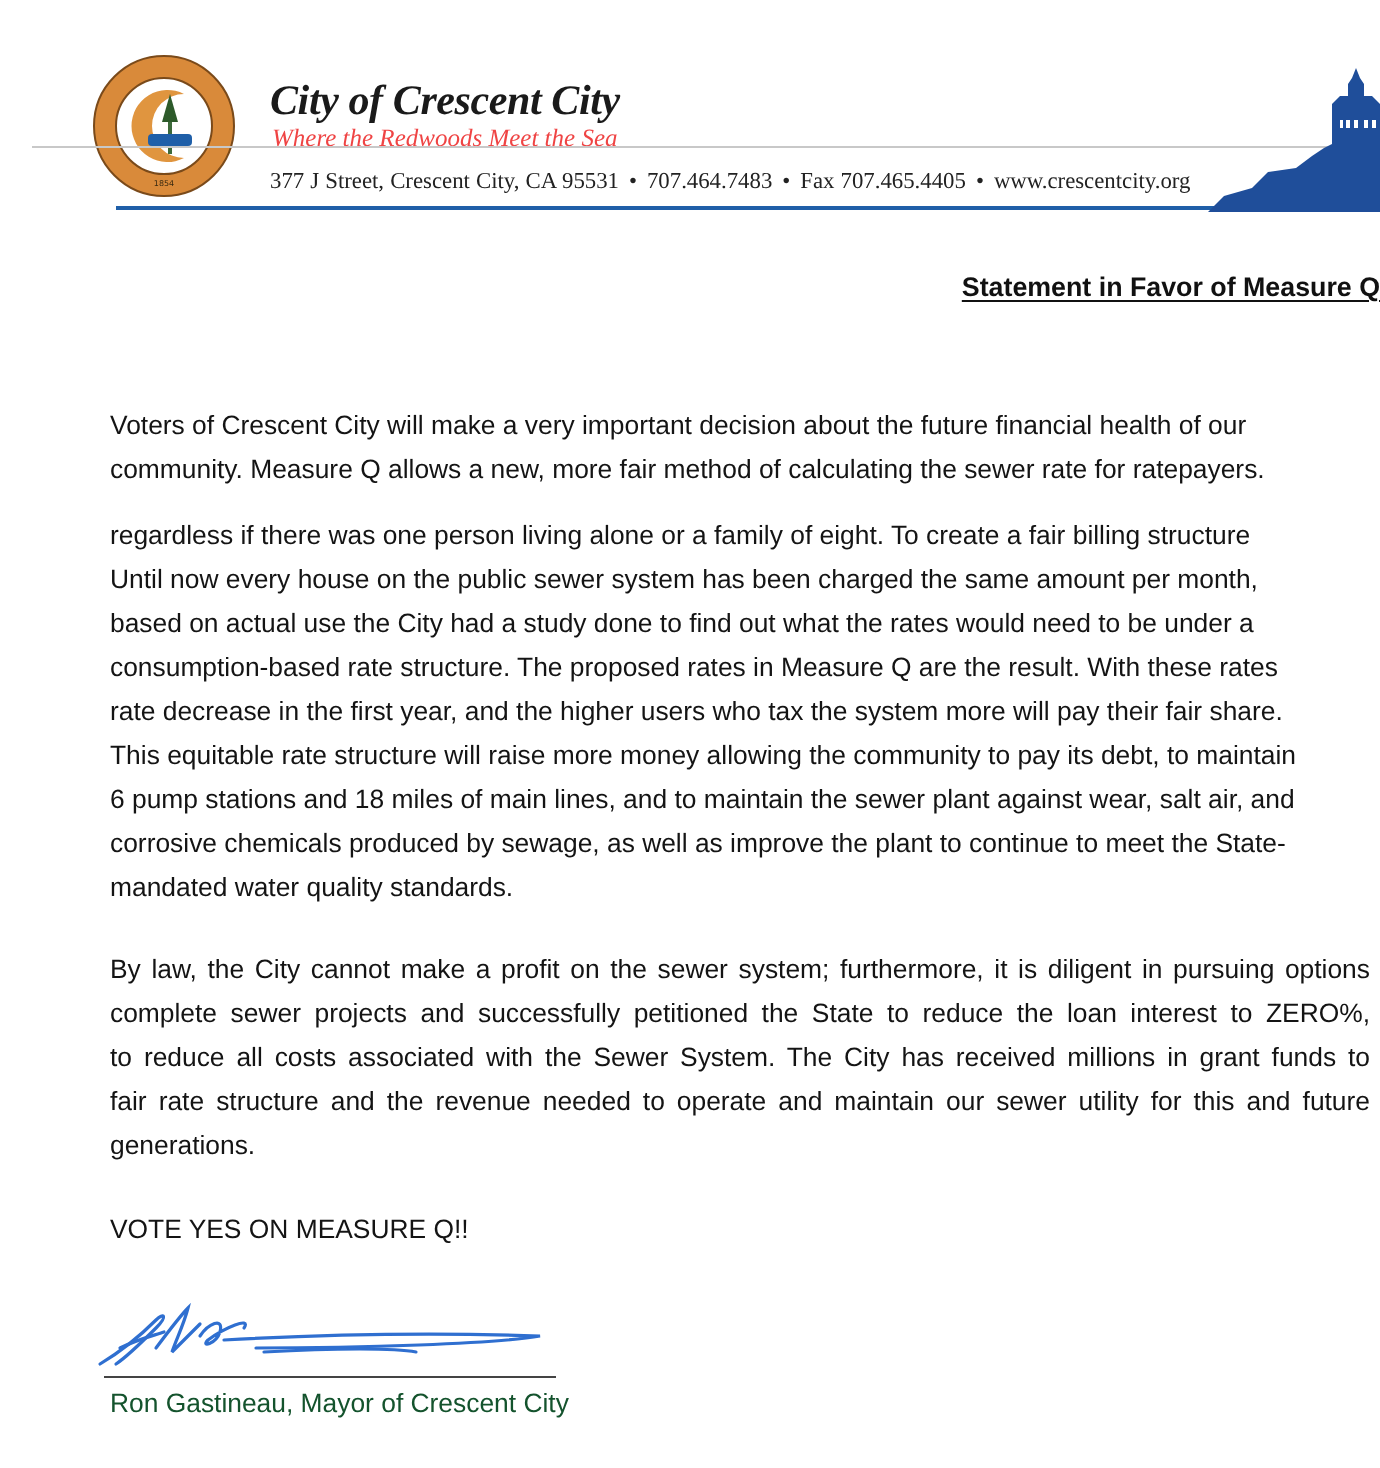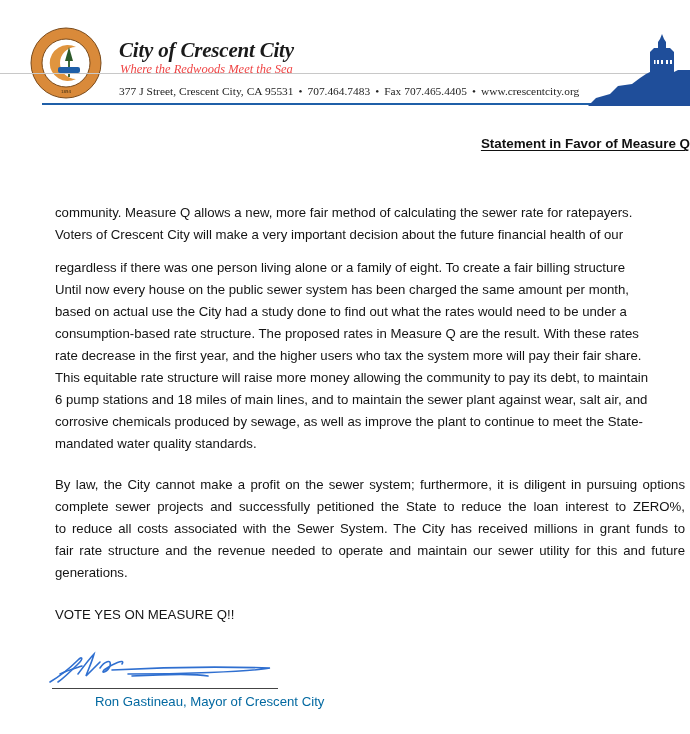--- a/index.html
+++ b/index.html
@@ -1,38 +1,38 @@
 <!DOCTYPE html>
 <html><head>
 <meta charset="utf-8">
 <style>
   html, body { margin: 0; padding: 0; background: #ffffff; }
   body { width: 690px; height: 734px; position: relative; overflow: hidden; color: #111; }
-  .letterhead { position: absolute; left: 0; top: 0; width: 612px; height: 110px; }
+  .letterhead { position: absolute; left: 16px; top: 0; width: 612px; height: 110px; }
   .seal { position: absolute; left: 30px; top: 27px; width: 72px; height: 72px; }
   .city-name { position: absolute; left: 119px; top: 38px; font-family: "Liberation Serif", serif; font-style: italic; font-weight: bold; font-size: 21px; color: #1a1a1a; letter-spacing: -0.2px; white-space: nowrap; }
   .tagline { position: absolute; left: 120px; top: 62px; font-family: "Liberation Serif", serif; font-style: italic; font-size: 12.5px; color: #ef4444; white-space: nowrap; }
   .grey-rule { position: absolute; left: 0; top: 73px; width: 690px; height: 1px; background: #c8c8c8; }
   .contact { position: absolute; left: 119px; top: 85px; font-family: "Liberation Serif", serif; font-size: 11.4px; color: #222; white-space: nowrap; word-spacing: 0.2px; }
   .contact .sep { margin: 0 5px; }
   .blue-rule { position: absolute; left: 42px; top: 103px; width: 648px; height: 2px; background: #1f5fa8; }
   .lighthouse { position: absolute; left: 588px; top: 30px; width: 102px; height: 76px; }
   .title { position: absolute; left: 0; width: 690px; top: 136px; text-align: right; font-family: "Liberation Sans", sans-serif; font-weight: bold; font-size: 13.4px; }
   .title span { text-decoration: underline; text-underline-offset: 2px; }
   .body-text { position: absolute; left: 55px; width: 630px; font-family: "Liberation Sans", sans-serif; font-size: 13.2px; line-height: 22px; color: #141414; }
   .line { white-space: nowrap; display: block; }
   .justify .line { text-align: justify; text-align-last: justify; white-space: normal; }
   .justify .line.last { text-align-last: left; }
   .p1 { top: 202px; }
   .p2 { top: 257px; }
   .p3 { top: 474px; }
   .vote { top: 604px; }
   .signature { position: absolute; left: 48px; top: 648px; width: 240px; height: 40px; }
   .sig-rule { position: absolute; left: 52px; top: 688px; width: 226px; height: 1px; background: #444; }
-  .signer { position: absolute; left: 55px; top: 694px; font-family: "Liberation Sans", sans-serif; font-size: 13.2px; color: #0369a1; white-space: nowrap; margin-left: 40px; }
+  .signer { position: absolute; left: 55px; top: 694px; font-family: "Liberation Sans", sans-serif; font-size: 13.2px; color: #14532d; white-space: nowrap; }
 </style>
 </head>
 <body>
 
 <div class="letterhead">
   <svg class="seal" viewBox="0 0 72 72">
     <circle cx="36" cy="36" r="35" fill="#d98a3a" stroke="#7a4a1a" stroke-width="1"></circle>
     <circle cx="36" cy="36" r="24" fill="#ffffff" stroke="#7a4a1a" stroke-width="1"></circle>
     <path d="M46 20 A18 18 0 1 0 46 52 A14 14 0 1 1 46 20 Z" fill="#e0953f"></path>
     <rect x="38" y="24" width="2" height="26" fill="#3d6a3a"></rect>
@@ -53,22 +53,22 @@
     <rect x="73" y="30" width="2" height="4" fill="#ffffff"></rect>
     <rect x="78" y="30" width="2" height="4" fill="#ffffff"></rect>
     <rect x="82" y="30" width="2" height="4" fill="#ffffff"></rect>
     <rect x="66" y="30" width="1.5" height="4" fill="#ffffff"></rect>
   </svg>
 </div>
 
 <div class="title"><span>Statement in Favor of Measure Q</span></div>
 
 <div class="body-text p1">
+  <span class="line">Voters of Crescent City will make a very important decision about the future financial health of our</span>
   <span class="line">community.   Measure Q allows a new, more fair method of calculating the sewer rate for ratepayers.</span>
-  <span class="line">Voters of Crescent City will make a very important decision about the future financial health of our</span>
 </div>
 
 <div class="body-text p2">
   <span class="line">regardless if there was one person living alone or a family of eight.   To create a fair billing structure</span>
   <span class="line">Until now every house on the public sewer system has been charged  the same amount per month,</span>
   <span class="line">based on actual use the City had a study done to find out what the rates would need to be under a</span>
   <span class="line">consumption-based rate structure.  The proposed rates in Measure Q are the result. With these rates</span>
   <span class="line">rate decrease in the first year, and the higher users who tax the system more will pay their fair share.</span>
   <span class="line">This equitable rate structure will raise more money allowing the community to pay its debt, to maintain</span>
   <span class="line">6 pump stations and 18 miles of main lines, and to maintain the sewer plant against wear, salt air, and</span>

